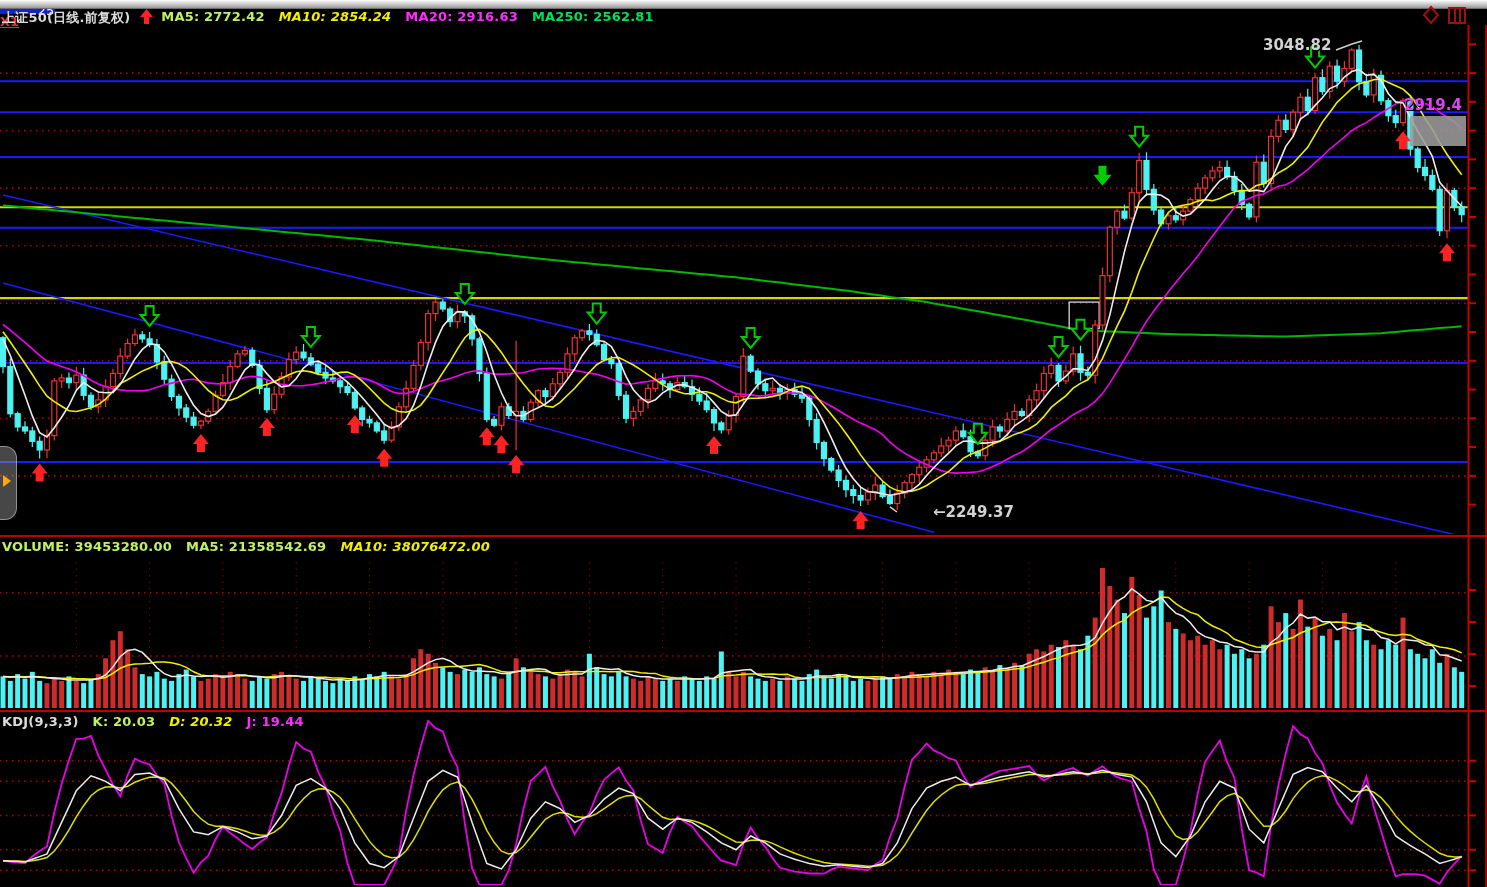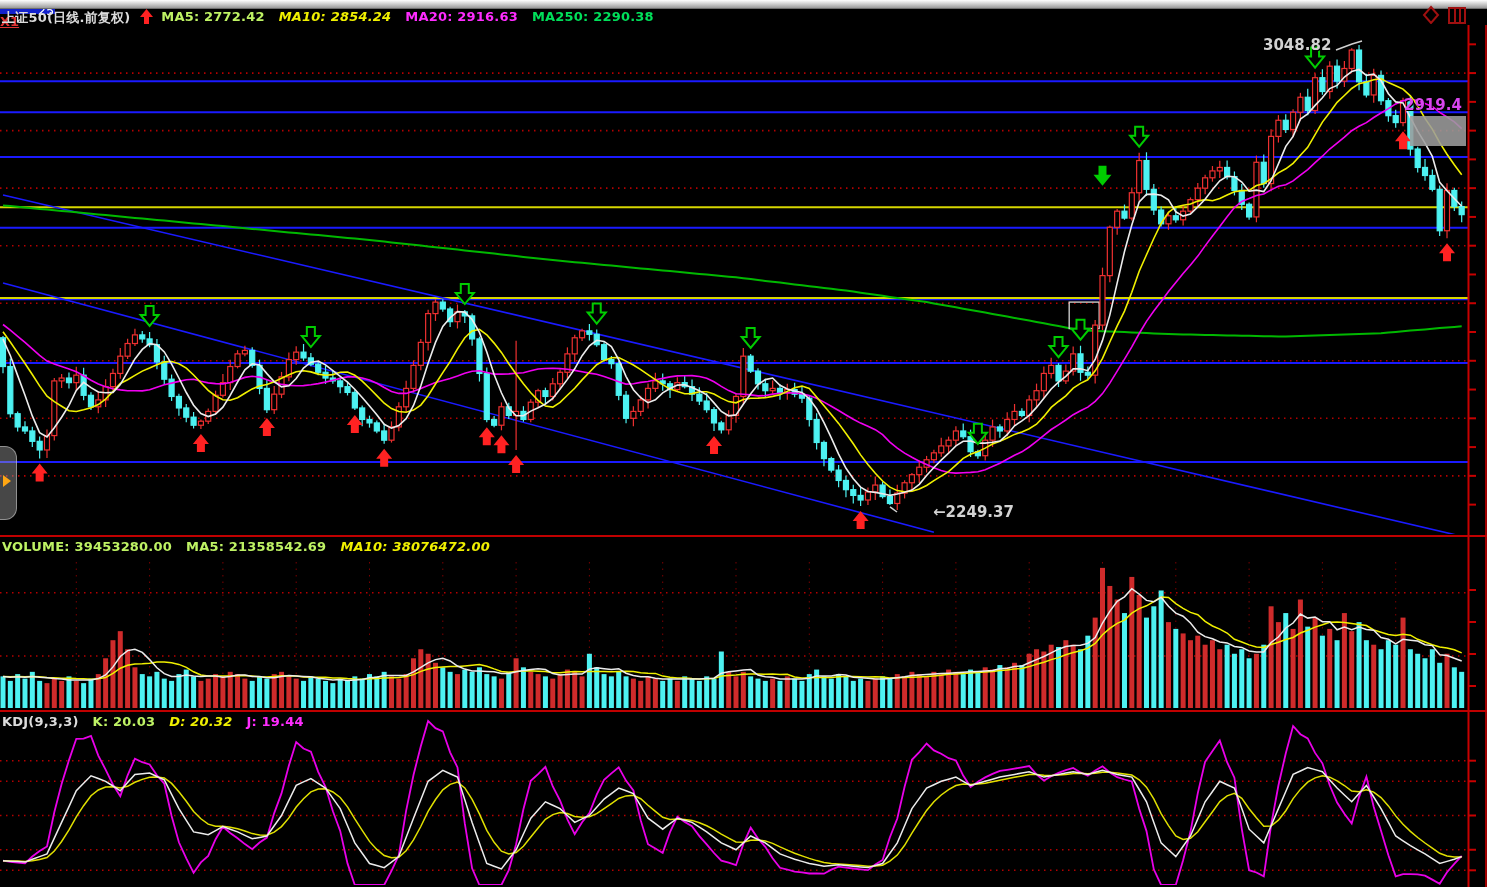--- a/index.html
+++ b/index.html
@@ -771,21 +771,21 @@
   <div class="top-strip"></div>
 
   <div id="main-header" class="hdr">
     <span class="t-gray">上证50(日线.前复权)</span>
     <svg width="13" height="15" style="margin:0 8px 0 -4px">
       <path d="M6.5,0 L13,8 L9,8 L9,15 L4,15 L4,8 L0,8 Z" fill="#ff2222"></path>
     </svg>
     <span class="t-white">MA5: 2772.42</span>
     <span class="t-yellow">MA10: 2854.24</span>
     <span class="t-magenta">MA20: 2916.63</span>
-    <span class="t-green">MA250: 2290.38</span>
+    <span class="t-green">MA250: 2562.81</span>
   </div>
 
   <div id="vol-header" class="hdr">
     <span class="t-white">VOLUME: 39453280.00</span>
     <span class="t-white">MA5: 21358542.69</span>
     <span class="t-yellow">MA10: 38076472.00</span>
   </div>
 
   <div id="kdj-header" class="hdr">
     <span class="t-gray">KDJ(9,3,3)</span>

